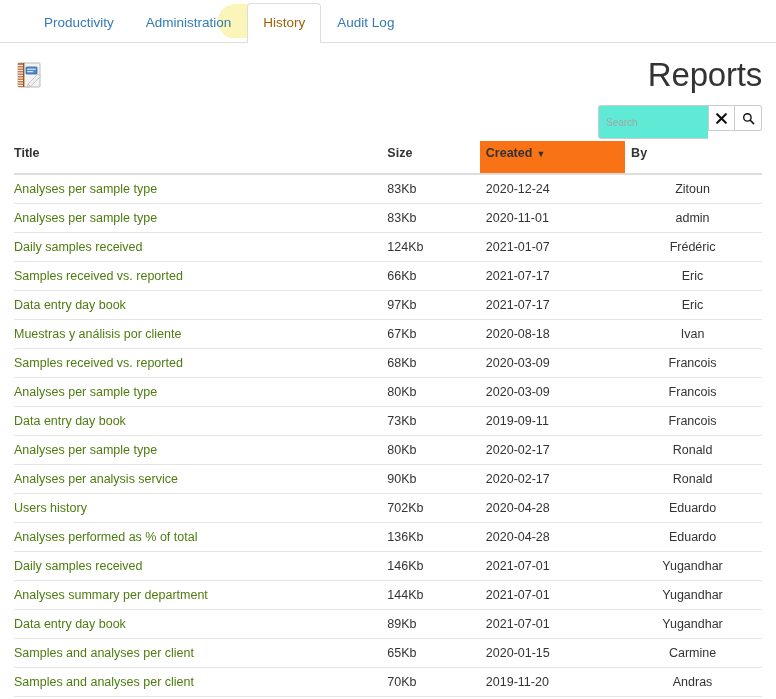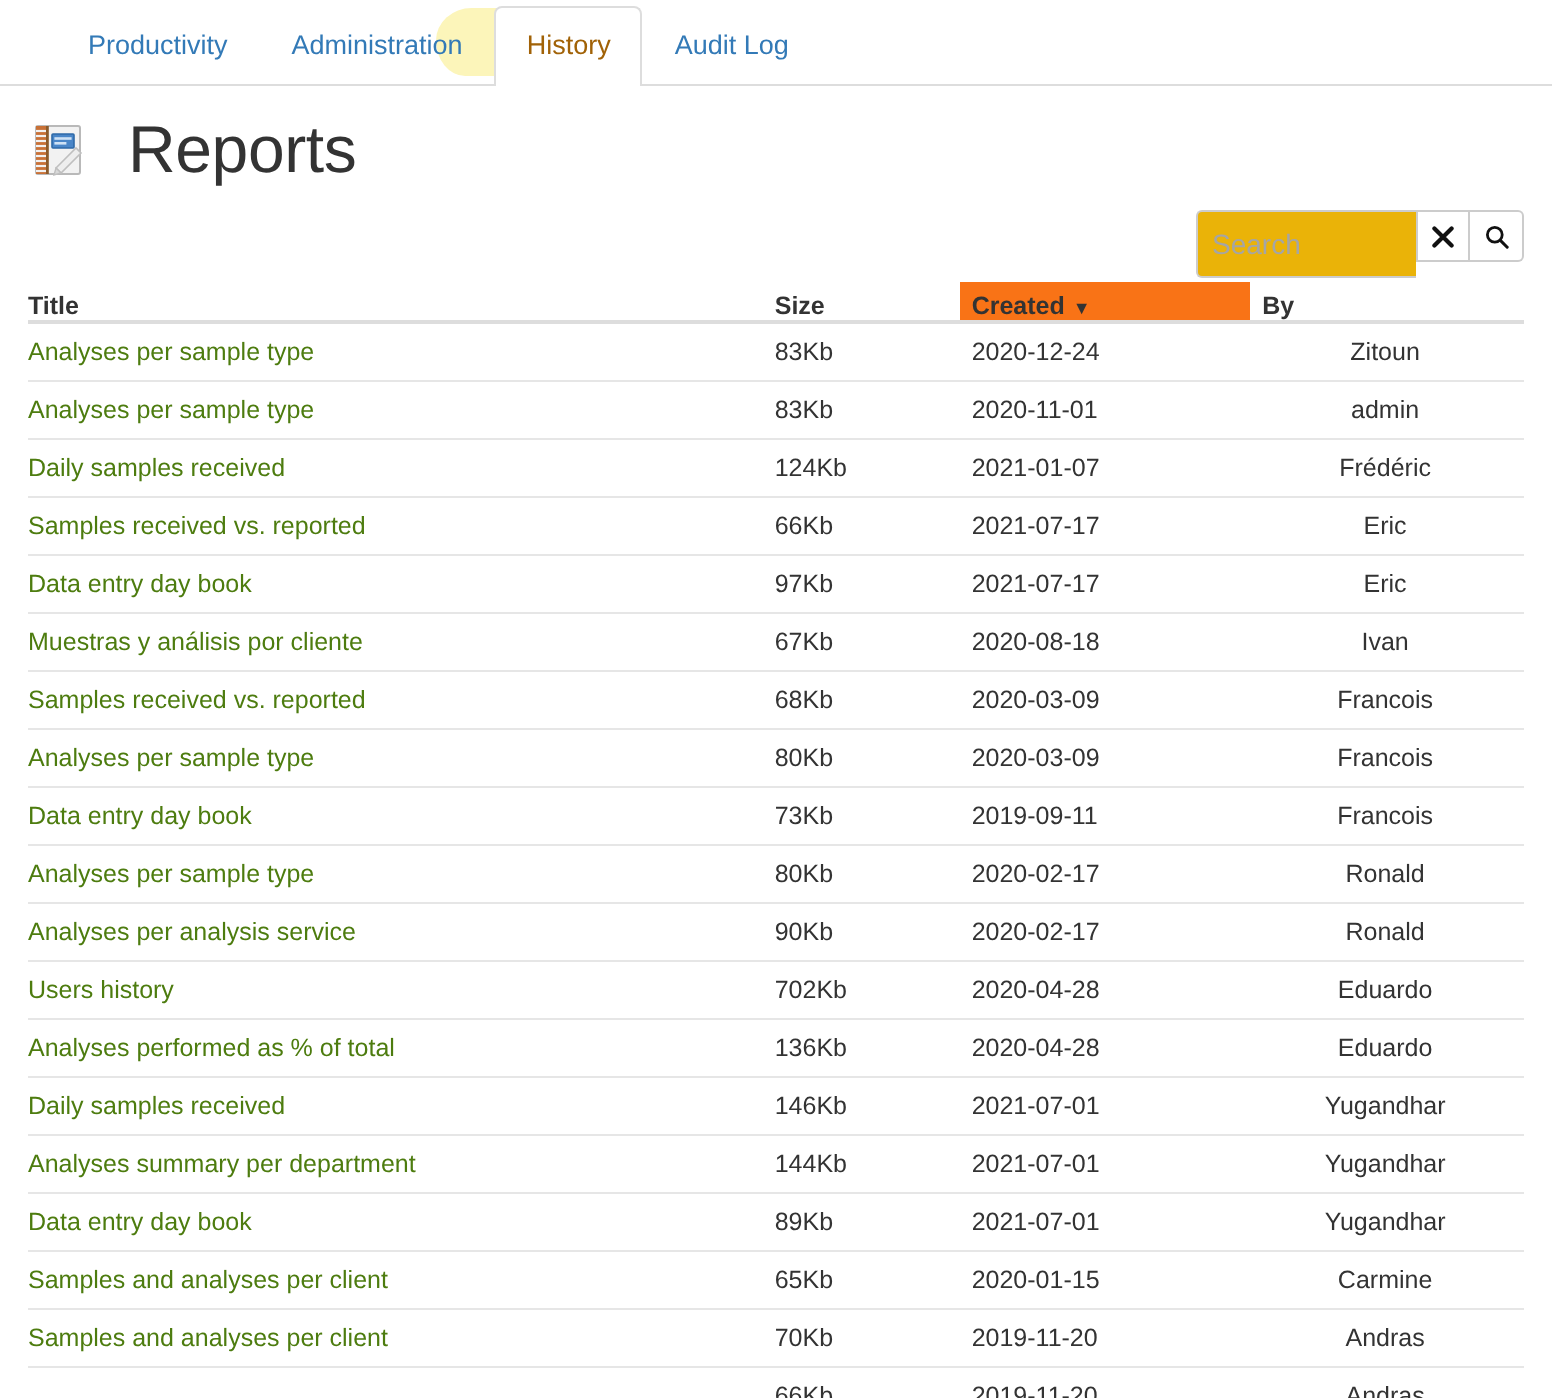--- a/index.html
+++ b/index.html
@@ -66,20 +66,21 @@
     z-index: 1;
     pointer-events: none;
   }
 
   
   .page-head {
     padding: 14px 14px 0 14px;
     display: flex;
     align-items: center;
     gap: 20px;
+    justify-content: space-between;
   }
   .book-icon {
     width: 30px;
     height: 30px;
     flex: 0 0 30px;
     position: relative;
   }
   .page-title {
     font-size: 33px;
     font-weight: normal;
@@ -101,25 +102,25 @@
     height: 26px;
   }
   .search-input {
     width: 110px;
     height: 26px;
     box-sizing: border-box;
     border: 1px solid #cccccc;
     border-right: none;
     border-radius: 3px 0 0 3px;
     padding: 16px 7px;
-    font-size: 14px;
+    font-size: 10px;
     font-family: "Liberation Sans", sans-serif;
     color: #555555;
     outline: none;
-    background: #eab308;
+    background: #5eead4;
   }
   .search-input::placeholder { color: #a5a5a5; }
   .ig-btn {
     width: 27px;
     height: 26px;
     box-sizing: border-box;
     border: 1px solid #cccccc;
     background: #ffffff;
     display: flex;
     align-items: center;
@@ -139,21 +140,21 @@
   table.listing {
     width: 748px;
     border-collapse: collapse;
     font-size: 12.5px;
   }
   table.listing th {
     text-align: left;
     font-weight: bold;
     color: #333333;
     font-size: 12.5px;
-    padding: 5px 8px 0 0;
+    padding: 5px 8px 13px 0;
     border-bottom: 2px solid #dddddd;
     vertical-align: bottom;
     white-space: nowrap;
   }
   table.listing th.sorted {
     background: #f97316;
   }
   table.listing td {
     padding: 7px 8px 7px 0;
     border-bottom: 1px solid #e6e6e6;

